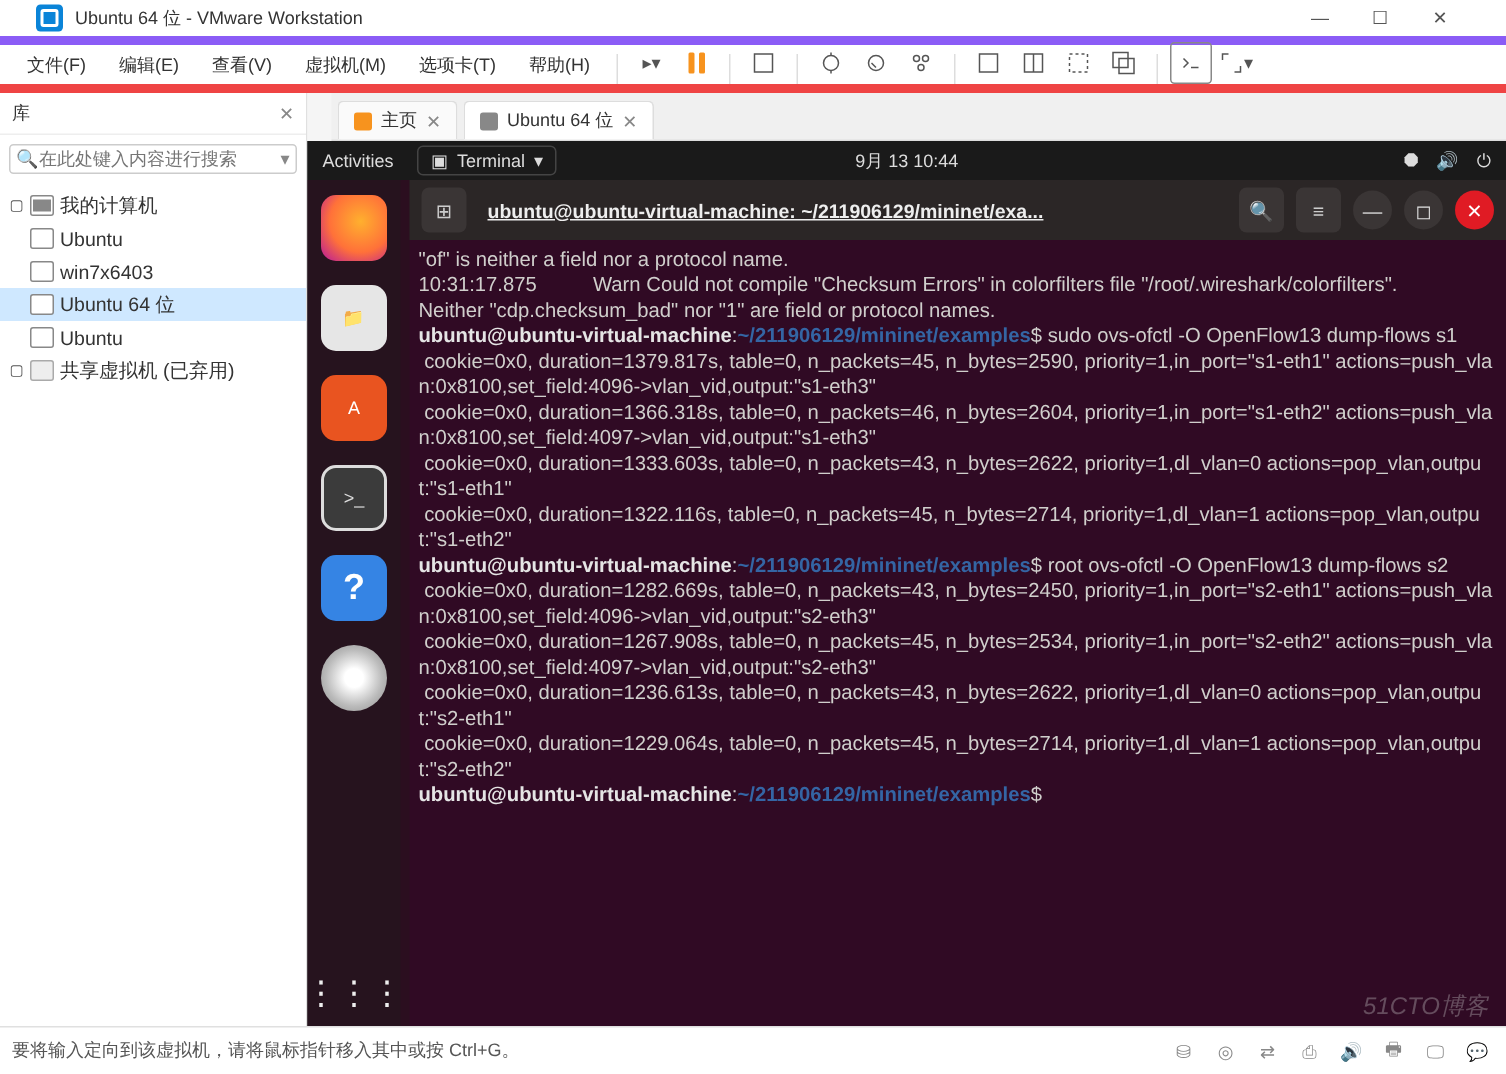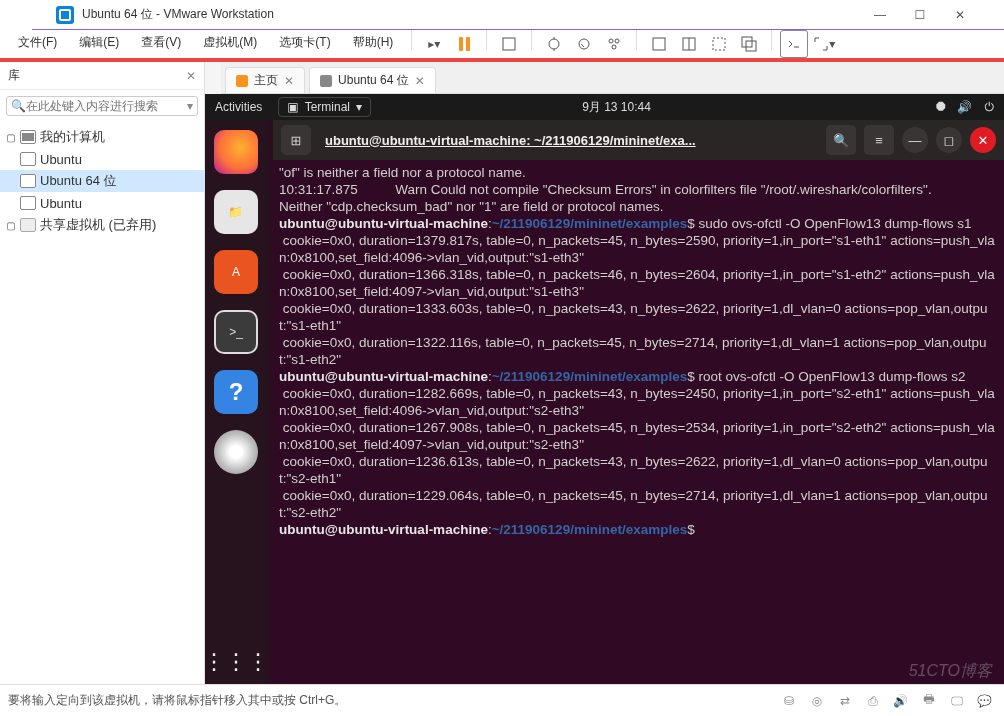--- a/index.html
+++ b/index.html
@@ -1,25 +1,25 @@
 <!DOCTYPE html>
 <html><head>
 <meta charset="utf-8">
 <style>
 * { margin:0; padding:0; box-sizing:border-box; font-family:"Microsoft YaHei","Segoe UI",sans-serif; }
 body { width:1004px; height:716px; background:#fff; overflow:hidden; font-size:12px; color:#333; position:relative; }
 
 
-.titlebar { height:30px; display:flex; align-items:center; padding:0 24px; border-bottom:1px solid #8b5cf6;margin-left:32px; }
+.titlebar { height:30px; display:flex; align-items:center; padding:0 24px; border-bottom:6px solid #8b5cf6; }
 .titlebar .app-icon { width:18px; height:18px; background:#0a84d8; border-radius:3px; margin-right:8px; position:relative; }
 .titlebar .app-icon::after { content:""; position:absolute; inset:3px; border:2px solid #fff; border-radius:2px; }
 .titlebar .title { flex:1; }
 .titlebar .winbtn { width:40px; height:28px; display:flex; align-items:center; justify-content:center; color:#555; }
 
-.menubar { height:32px; display:flex; align-items:flex-start; padding:0 8px; border-bottom:4px solid #ef4444; gap:2px; }
+.menubar { height:32px; display:flex; align-items:flex-end; padding:0 8px; border-bottom:6px solid #ef4444; gap:2px; }
 .menubar .mitem { padding:4px 10px; border-radius:3px; }
 .menubar .sep { width:1px; height:20px; background:#ddd; margin:0 6px; }
 .tbtn { width:28px; height:28px; display:flex; align-items:center; justify-content:center; color:#555; border-radius:3px; }
 .tbtn svg { width:16px; height:16px; display:block; }
 .tbtn .pause { display:flex; gap:3px; }
 .tbtn .pause span { width:4px; height:14px; background:#f7931e; border-radius:1px; }
 
 .body { display:flex; height:622px; }
 
 
@@ -44,21 +44,21 @@
 .tabs { height:32px; display:flex; align-items:flex-end; padding:0 4px; background:#f0f0f0; border-bottom:1px solid #ddd; gap:4px;margin-left:16px; }
 .tab { height:26px; display:flex; align-items:center; gap:6px; padding:0 10px; border:1px solid #ddd; border-bottom:0; background:#fafafa; border-radius:4px 4px 0 0; font-size:12px; }
 .tab .cx { color:#888; }
 .tab .tic { width:12px; height:12px; background:#888; border-radius:2px; }
 
 
 .gnome { flex:1; background:#000; position:relative; }
 .topbar { height:26px; background:#1a1a1a; color:#ddd; display:flex; align-items:center; padding:0 10px; font-size:12px; }
 .topbar .act { margin-right:16px; }
 .topbar .termind { display:flex; align-items:center; gap:6px; padding:2px 8px; border:1px solid #444; border-radius:4px; }
-.topbar .clock { position:absolute; left:50%; transform:translateX(-50%);margin-left:12px; }
+.topbar .clock { position:absolute; left:50%; transform:translateX(-50%); }
 .topbar .tray { margin-left:auto; display:flex; gap:12px; align-items:center; }
 
 .desktop { position:absolute; left:0; top:26px; right:0; bottom:0; background:#2b0e1f; display:flex; }
 .dock { width:62px; background:rgba(30,30,30,.35); display:flex; flex-direction:column; align-items:center; padding-top:10px; gap:16px; }
 .dicon { width:44px; height:44px; border-radius:10px; display:flex; align-items:center; justify-content:center; }
 .dicon.ff { background:radial-gradient(circle at 60% 40%,#ffb02e,#ff7139 55%,#b5179e 100%); }
 .dicon.files { background:#e6e6e6; }
 .dicon.store { background:#e95420; }
 .dicon.term { background:#3b3b3b; border:2px solid #ddd; }
 .dicon.help { background:#3584e4; color:#fff; font-size:24px; font-weight:bold; }
@@ -184,20 +184,24 @@
     </div>
     <div class="tree">
       <div class="row">
         <span class="tri">▢</span>
         <span class="ic pc"></span>
         <span>我的计算机</span>
       </div>
       <div class="row child">
         <span class="ic vm"></span>
         <span>Ubuntu</span>
+      </div>
+      <div class="row child">
+        <span class="ic vm"></span>
+        <span>win7x6403</span>
       </div>
       <div class="row child sel">
         <span class="ic vm"></span>
         <span>Ubuntu 64 位</span>
       </div>
       <div class="row child">
         <span class="ic vm"></span>
         <span>Ubuntu</span>
       </div>
       <div class="row">

